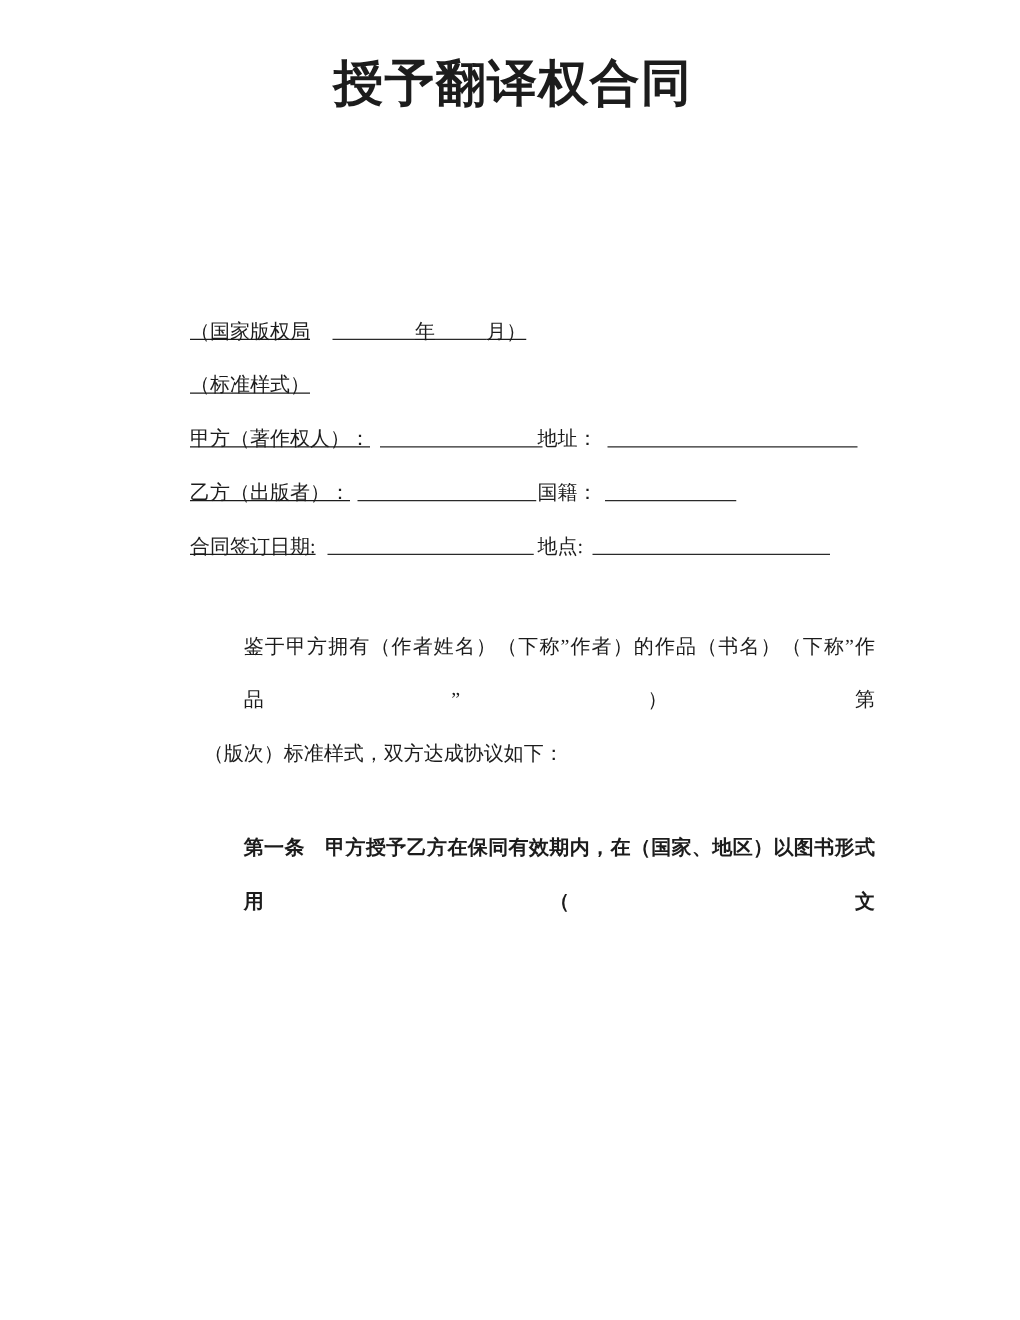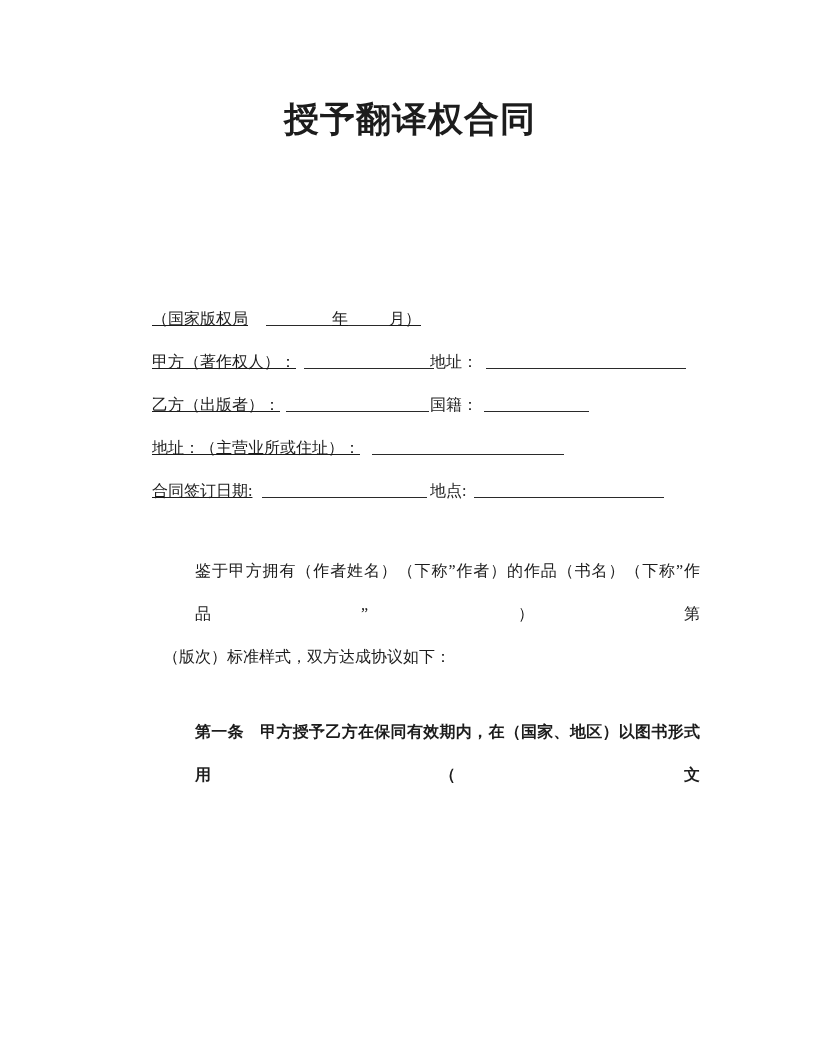--- a/index.html
+++ b/index.html
@@ -13,22 +13,22 @@
     height: 1056px;
     box-sizing: border-box;
     padding: 0 116px 0 120px;
     overflow: hidden;
     background: #ffffff;
     color: #1c1c1c;
     font-family: "Liberation Serif", "DejaVu Serif", serif;
     font-size: 16px;
   }
   .doc-title {
-    margin: 96px 0 0 0;
-    font-size: 35px;
+    margin: 43px 0 0 0;
+    font-size: 40px;
     line-height: 48px;
     font-weight: bold;
     text-align: center;
     letter-spacing: 1px;
   }
   .form-block { margin-top: 153px; text-decoration: underline; }
   .frow {
     position: relative;
     height: 43px;
     line-height: 43px;
@@ -73,38 +73,38 @@
 <div class="page">
 
   <h1 class="doc-title">授予翻译权合同</h1>
 
   <div class="form-block">
 
     <div class="frow">
       <span>（国家版权局</span><span class="bl w66"></span><span>年</span><span class="bl w41"></span><span>月）</span>
     </div>
 
+    <div class="frow">
+      <span>（标准样式）</span>
+    </div>
 
     <div class="frow">
       <span>甲方（著作权人）：</span><span class="bl w130"></span>
       <span class="g2">
         <span>地址：</span><span class="bl w200"></span>
       </span>
     </div>
 
     <div class="frow">
       <span>乙方（出版者）：</span><span class="bl w143"></span>
       <span class="g2">
         <span>国籍：</span><span class="bl w105"></span>
       </span>
     </div>
 
-    <div class="frow">
-      <span>地址：（主营业所或住址）：</span><span class="bl w192"></span>
-    </div>
 
     <div class="frow">
       <span>合同签订日期:</span><span class="bl w165"></span>
       <span class="g2">
         <span>地点:</span><span class="bl w190"></span>
       </span>
     </div>
 
   </div>
 

